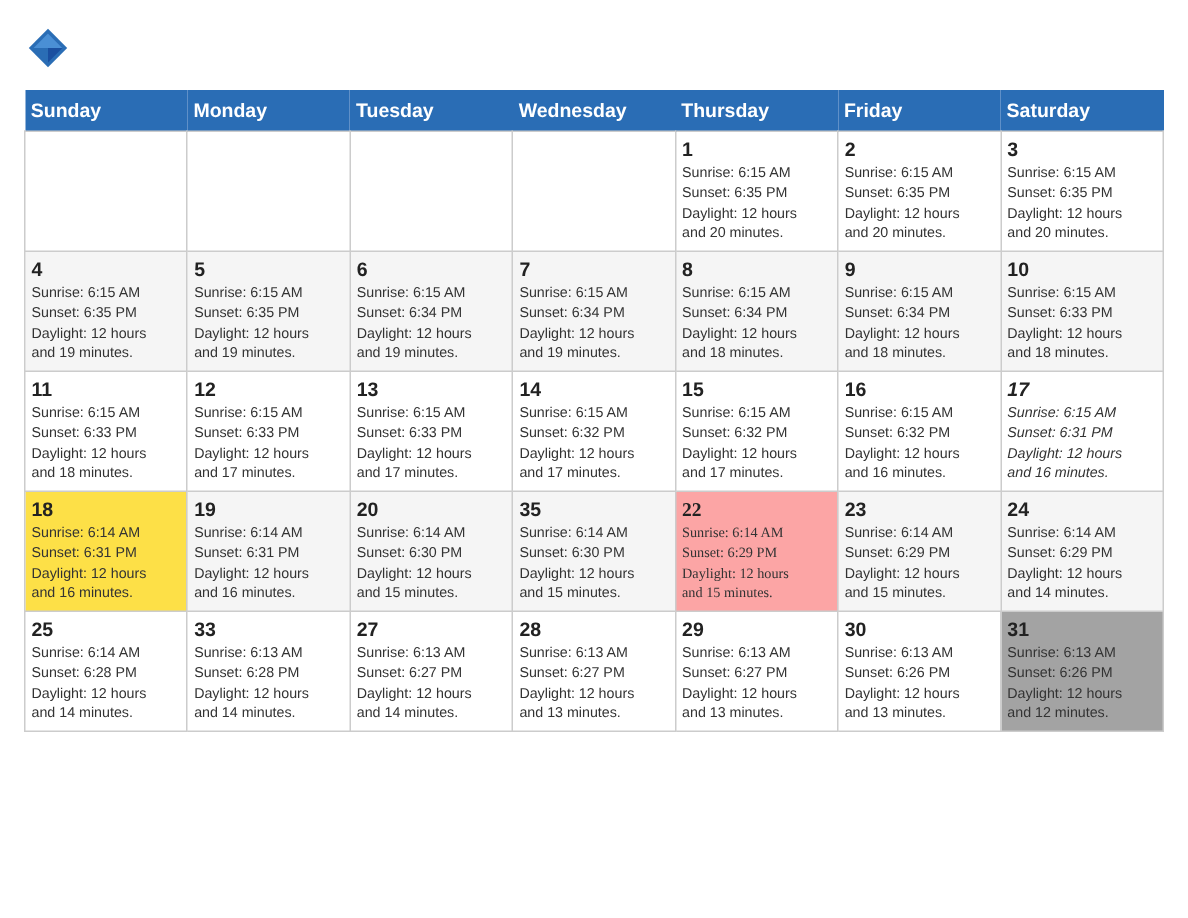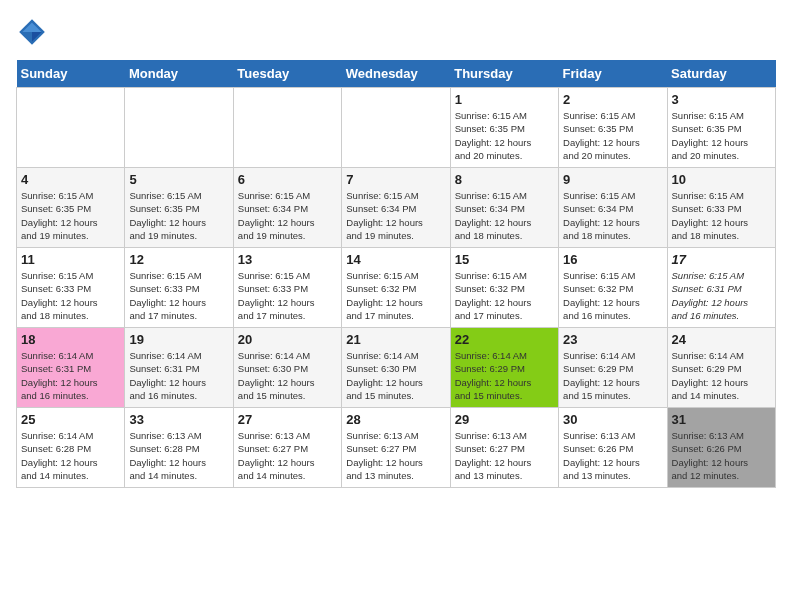--- a/index.html
+++ b/index.html
@@ -199,37 +199,37 @@
         <td style="background: rgb(255, 255, 255);">
           <div class="day-num">16</div>
           <div class="day-info">Sunrise: 6:15 AM<br>Sunset: 6:32 PM<br>Daylight: 12 hours<br>and 16 minutes.</div>
         </td>
         <td style="background: rgb(255, 255, 255); font-style: italic;">
           <div class="day-num">17</div>
           <div class="day-info">Sunrise: 6:15 AM<br>Sunset: 6:31 PM<br>Daylight: 12 hours<br>and 16 minutes.</div>
         </td>
       </tr>
       <tr>
-        <td style="background: #f9a8d4;">
+        <td style="background: #fde047;">
           <div class="day-num">18</div>
           <div class="day-info">Sunrise: 6:14 AM<br>Sunset: 6:31 PM<br>Daylight: 12 hours<br>and 16 minutes.</div>
         </td>
         <td style="background: rgb(245, 245, 245);">
           <div class="day-num">19</div>
           <div class="day-info">Sunrise: 6:14 AM<br>Sunset: 6:31 PM<br>Daylight: 12 hours<br>and 16 minutes.</div>
         </td>
         <td style="background: rgb(245, 245, 245);">
           <div class="day-num">20</div>
           <div class="day-info">Sunrise: 6:14 AM<br>Sunset: 6:30 PM<br>Daylight: 12 hours<br>and 15 minutes.</div>
         </td>
         <td style="background: rgb(245, 245, 245);">
-          <div class="day-num">21</div>
+          <div class="day-num">35</div>
           <div class="day-info">Sunrise: 6:14 AM<br>Sunset: 6:30 PM<br>Daylight: 12 hours<br>and 15 minutes.</div>
         </td>
-        <td style="background: #84cc16;">
+        <td style="background: #fca5a5; font-family: Liberation Serif, serif;">
           <div class="day-num">22</div>
           <div class="day-info">Sunrise: 6:14 AM<br>Sunset: 6:29 PM<br>Daylight: 12 hours<br>and 15 minutes.</div>
         </td>
         <td style="background: rgb(245, 245, 245); margin-left: 15px;">
           <div class="day-num">23</div>
           <div class="day-info">Sunrise: 6:14 AM<br>Sunset: 6:29 PM<br>Daylight: 12 hours<br>and 15 minutes.</div>
         </td>
         <td style="background: rgb(245, 245, 245);">
           <div class="day-num">24</div>
           <div class="day-info">Sunrise: 6:14 AM<br>Sunset: 6:29 PM<br>Daylight: 12 hours<br>and 14 minutes.</div>

